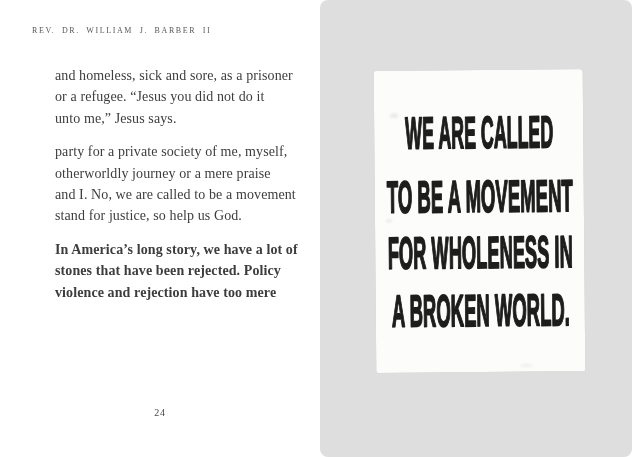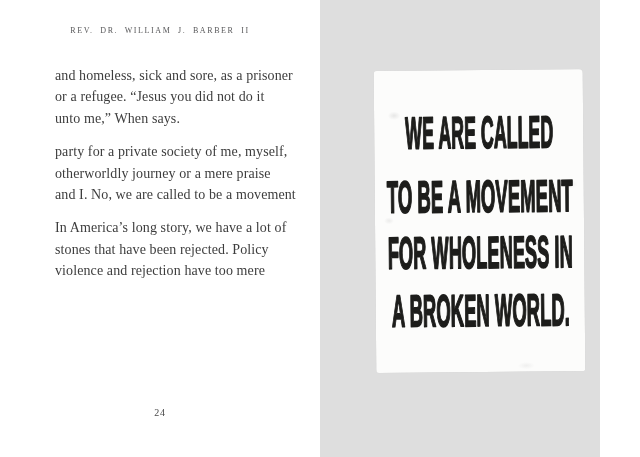--- a/index.html
+++ b/index.html
@@ -20,56 +20,58 @@
     position: relative;
     width: 320px;
     height: 457px;
     background: #ffffff;
   }
   .running-header {
     position: absolute;
     top: 26px;
     left: 0;
     width: 100%;
-    text-align: center;
+    text-align: left;
     font-size: 8px;
     letter-spacing: 1.6px;
     word-spacing: 3px;
     color: #58585a;
     text-transform: uppercase;
+    padding-left: 32px;
   }
   .body-text {
     position: absolute;
     top: 65px;
     left: 55px;
     width: 250px;
     font-size: 14px;
     line-height: 21.4px;
     color: #3d3d3d;
     letter-spacing: 0.1px;
   }
   .para { margin: 0 0 12px 0; }
-  .para:last-child { margin-bottom: 0; }
+  .para:last-child { margin-bottom: 0; font-weight: bold; }
   .body-line { white-space: nowrap; }
   .folio {
     position: absolute;
     top: 407px;
     left: 0;
     width: 100%;
     text-align: center;
     font-size: 10px;
     letter-spacing: 0.8px;
     color: #4a4a4a;
   }
   
   .page-right {
     position: relative;
-    width: 280px;
+    width: 312px;
     height: 457px;
     background: #dedede;
+    border-radius: 8px;
   }
   .poster {
     position: absolute;
     left: 55px;
     top: 70px;
     width: 209px;
     height: 302px;
     background-color: #fcfcfb;
     background-image:
       radial-gradient(ellipse 9px 6px at 20px 45px,  rgba(120,120,120,0.16), transparent 70%),
@@ -98,27 +100,28 @@
 
   <div class="page-left">
 
     <div class="running-header">REV. DR. WILLIAM J. BARBER II</div>
 
     <div class="body-text">
 
       <div class="para">
         <div class="body-line">and homeless, sick and sore, as a prisoner</div>
         <div class="body-line">or a refugee. “Jesus you did not do it</div>
-        <div class="body-line">unto me,” When says.</div>
+        <div class="body-line">unto me,” Jesus says.</div>
       </div>
 
       <div class="para">
         <div class="body-line">party for a private society of me, myself,</div>
         <div class="body-line">otherworldly journey or a mere praise</div>
         <div class="body-line">and I. No, we are called to be a movement</div>
+        <div class="body-line">stand for justice, so help us God.</div>
       </div>
 
       <div class="para">
         <div class="body-line">In America’s long story, we have a lot of</div>
         <div class="body-line">stones that have been rejected. Policy</div>
         <div class="body-line">violence and rejection have too mere</div>
       </div>
 
     </div>
 

